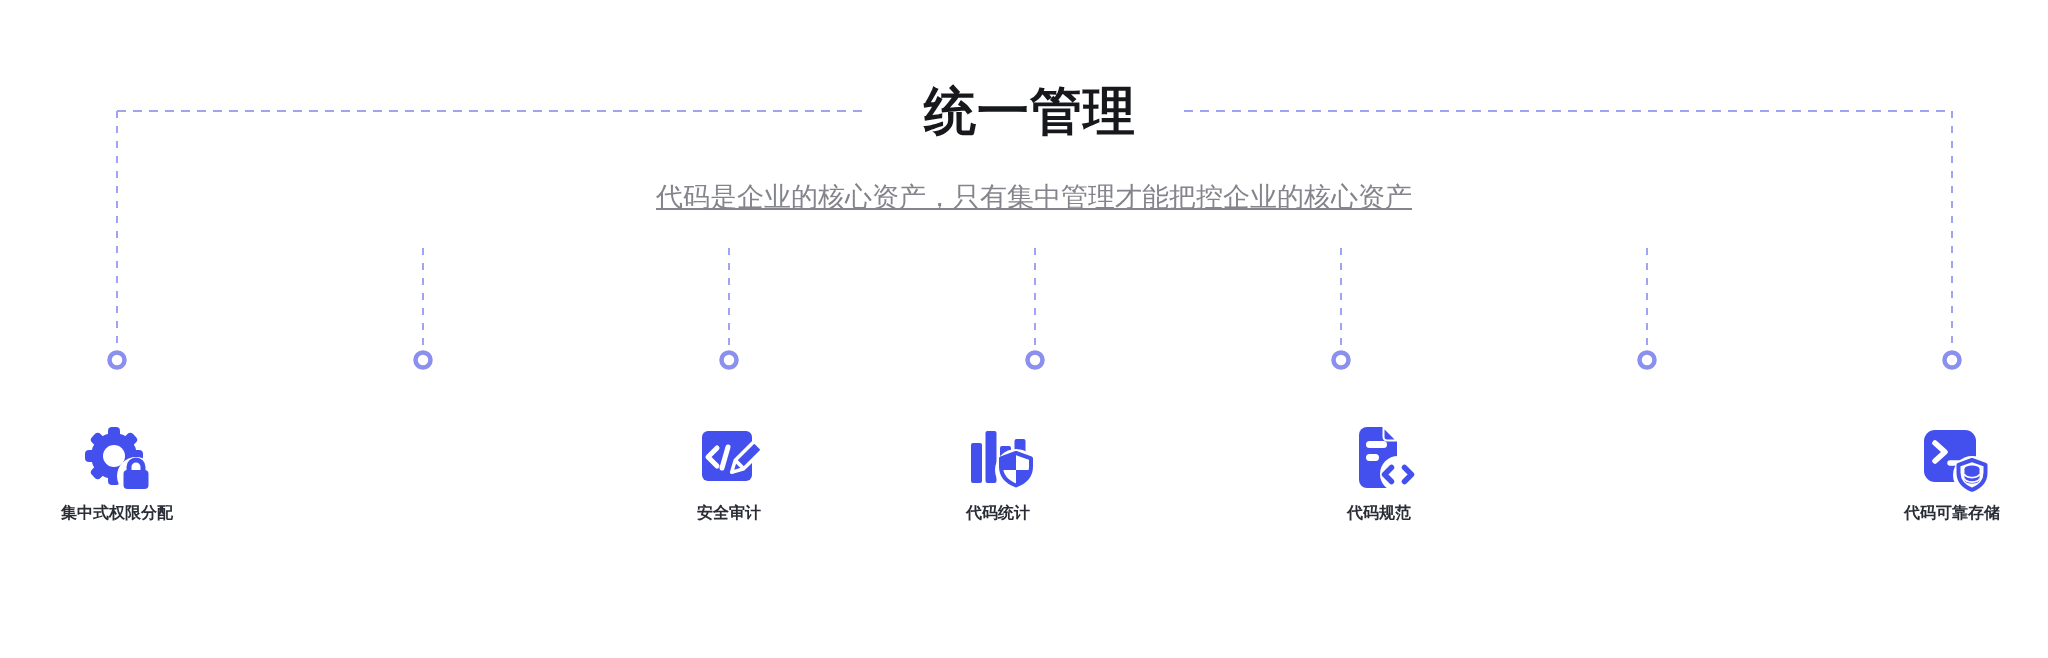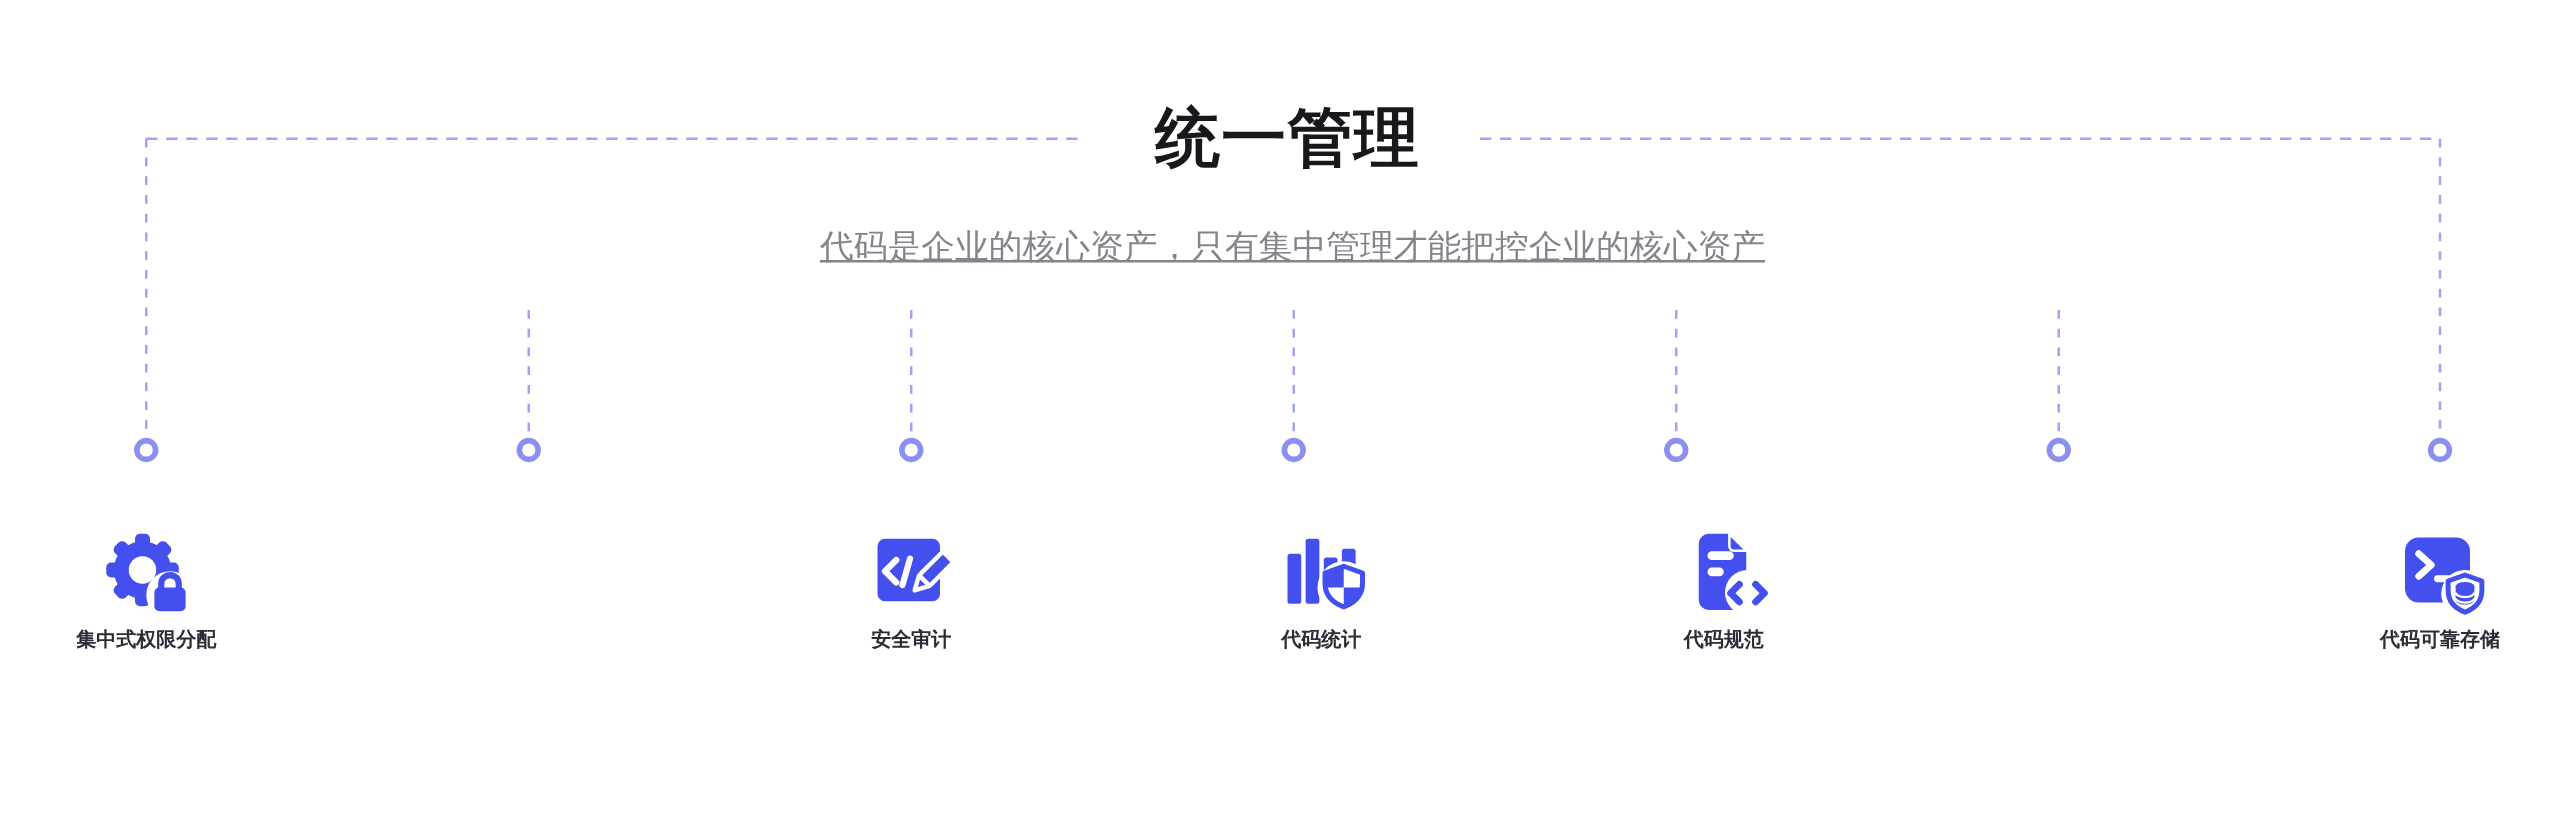--- a/index.html
+++ b/index.html
@@ -151,21 +151,21 @@
         <path d="M33 50 l6 -21" stroke="#fff" stroke-width="5" stroke-linecap="round"></path>
         <g transform="translate(54 43) rotate(45)">
           <rect x="-6" y="-22" width="12" height="27" rx="2.5" fill="currentColor" stroke="#fff" stroke-width="3.5"></rect>
           <path d="M-6 5 h12 l-6 11 z" fill="currentColor" stroke="#fff" stroke-width="3.5" stroke-linejoin="round"></path>
         </g>
       </svg>
     </div>
     <div class="flabel">安全审计</div>
   </div>
 
-  <div class="feature" style="left:1057px">
+  <div class="feature" style="left:998px">
     <div class="icon">
       <svg viewBox="0 0 80 80">
         <defs>
           <clipPath id="shieldClip4">
             <path d="M58 35 l15 5.4 v8.2 c0 9.6 -6.2 15.6 -15 18.9 c-8.8 -3.3 -15 -9.3 -15 -18.9 v-8.2 z"></path>
           </clipPath>
         </defs>
         <g fill="currentColor">
           <rect x="13" y="25" width="11" height="40" rx="2"></rect>
           <rect x="27.5" y="13" width="11" height="52" rx="2"></rect>

